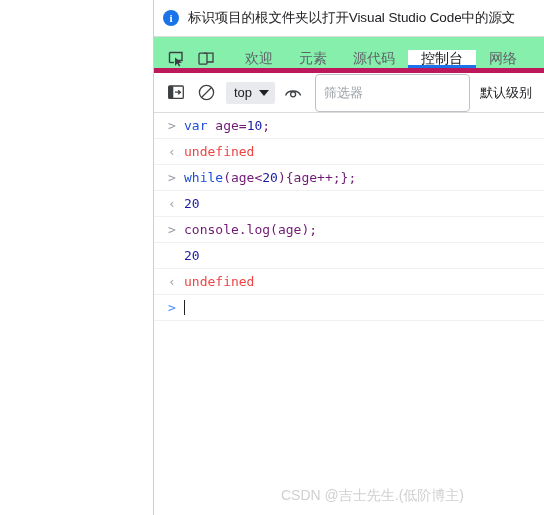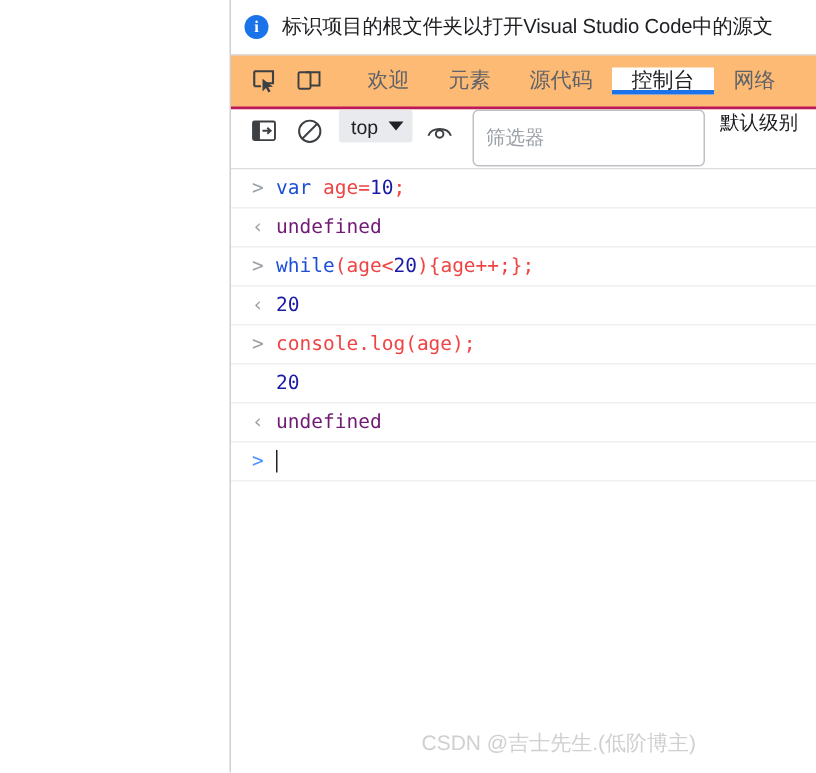--- a/index.html
+++ b/index.html
@@ -64,25 +64,25 @@
   .info-text {
     font-size: 13.5px;
     color: #202124;
     letter-spacing: -0.1px;
   }
 
   
   .tabbar {
     height: 37px;
     min-height: 37px;
-    background: #fdba74;
+    background: #86efac;
     border-top: 1px solid #dadce0;
-    border-bottom: 2px solid #be185d;
-    display: flex;
-    align-items: center;
+    border-bottom: 5px solid #be185d;
+    display: flex;
+    align-items: flex-end;
     box-sizing: border-box;
     overflow: hidden;
     white-space: nowrap;
   }
   .tool-btn {
     width: 30px;
     display: flex;
     align-items: center;
     justify-content: center;
     flex: 0 0 auto;
@@ -114,20 +114,21 @@
     background: #1a73e8;
   }
 
   
   .console-toolbar {
     height: 40px;
     min-height: 40px;
     background: #ffffff;
     border-bottom: 1px solid #dadce0;
     display: flex;
+    align-items: center;
     box-sizing: border-box;
     overflow: hidden;
     white-space: nowrap;
     padding-left: 8px;
   }
   .ct-btn {
     width: 28px; height: 28px;
     display: flex;
     align-items: center;
     justify-content: center;
@@ -199,22 +200,22 @@
   .gutter {
     width: 16px;
     flex: 0 0 16px;
     font-size: 13px;
     color: #9aa0a6;
     font-family: "DejaVu Sans Mono", monospace;
   }
   .gutter.blue { color: #4d90fe; }
   .tok-kw   { color: #1d4ed8; }
   .tok-num  { color: #1a1aa6; }
-  .tok-plain{ color: #ef4444; }
-  .tok-undef{ color: #701a75; margin-top: 36px; }
+  .tok-plain{ color: #701a75; }
+  .tok-undef{ color: #ef4444; margin-top: 36px; }
   .caret-bar {
     display: inline-block;
     width: 1px;
     height: 15px;
     background: #202124;
     vertical-align: -3px;
   }
 
   
   .watermark {

